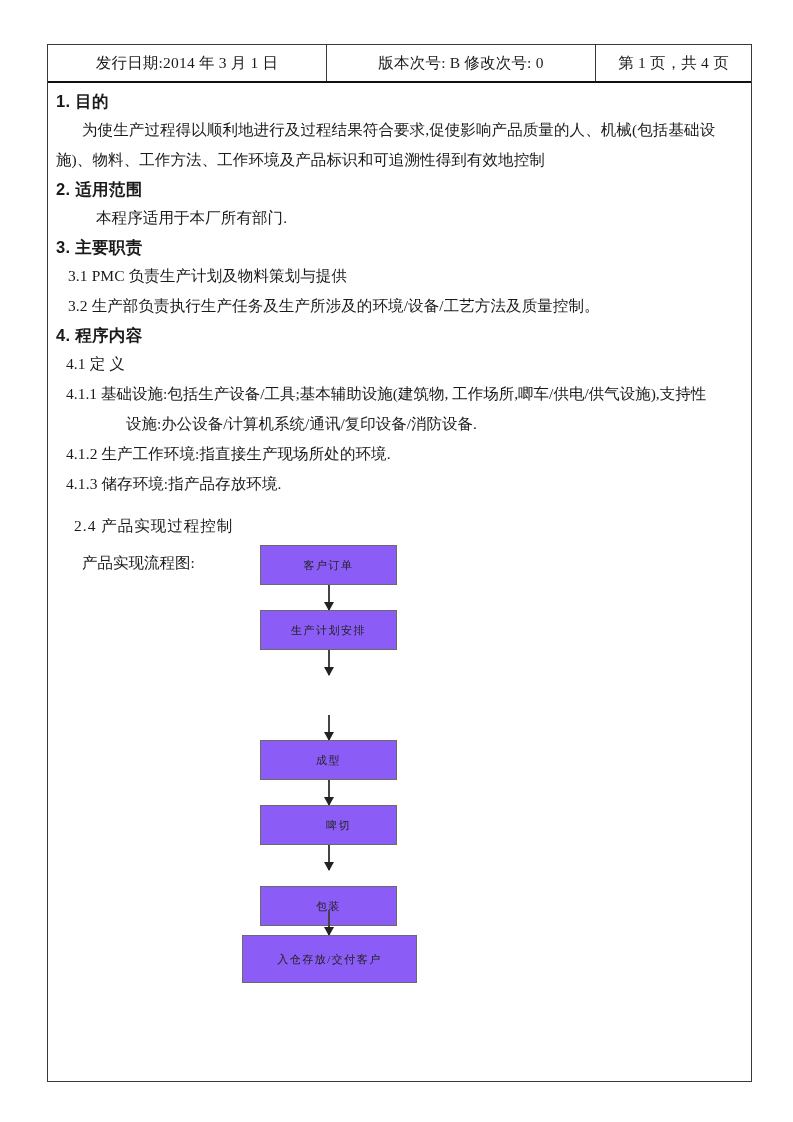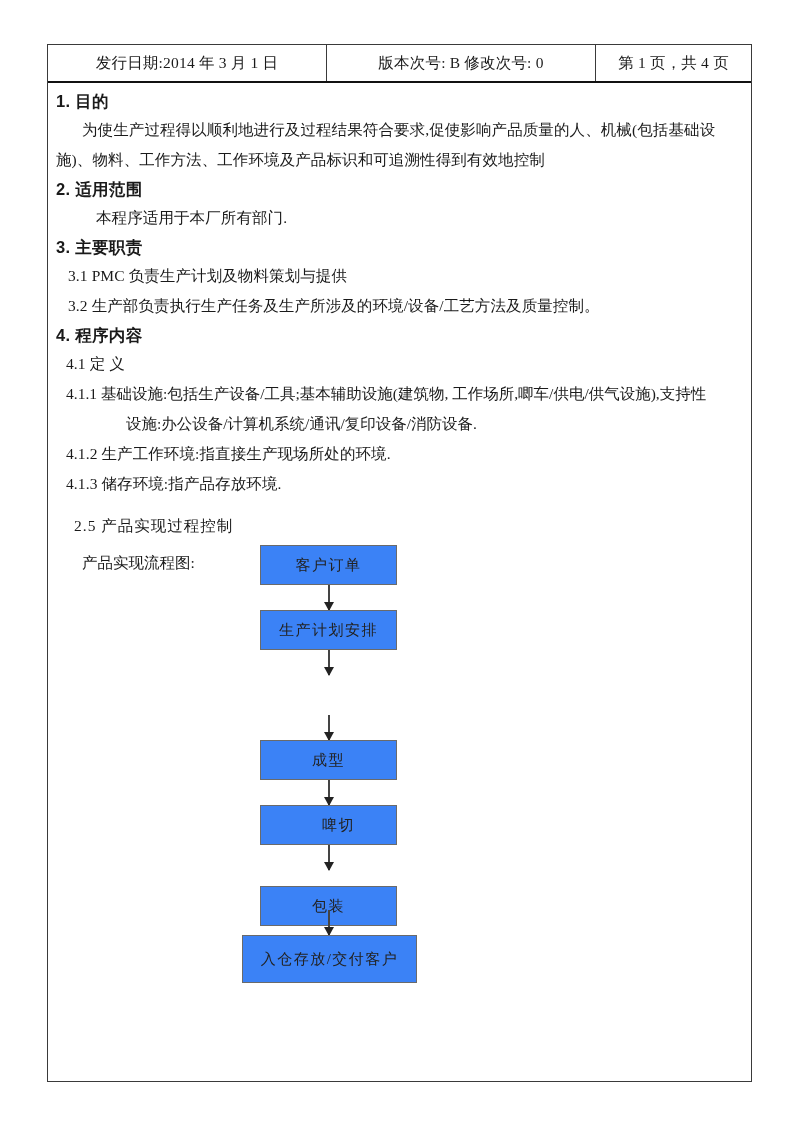--- a/index.html
+++ b/index.html
@@ -104,26 +104,26 @@
     position: absolute;
     left: 26px;
     top: 6px;
     font-size: 15.5px;
     line-height: 24px;
     white-space: nowrap;
   }
   .flow-box {
     position: absolute;
     border: 1.3px solid #6a6a6a;
-    background: #3b82f6;
+    background: #8b5cf6;
     box-sizing: border-box;
     display: flex;
     align-items: center;
     justify-content: center;
-    font-size: 15px;
+    font-size: 11px;
     letter-spacing: 1.5px;
     color: #222;
   }
   .flow-arrow {
     position: absolute;
     width: 1.6px;
     background: #444;
   }
   .flow-arrow::after {
     content: "";
@@ -168,21 +168,21 @@
     <p class="hang">
       <span>4.1.1  基础设施:包括生产设备/工具;基本辅助设施(建筑物, 工作场所,唧车/供电/供气设施),支持性</span>
       <span class="cont">设施:办公设备/计算机系统/通讯/复印设备/消防设备.</span>
     </p>
 
     <p class="para lvl3">4.1.2  生产工作环境:指直接生产现场所处的环境.</p>
     <p class="para lvl3">4.1.3  储存环境:指产品存放环境.</p>
 
     <div class="spacer-sm"></div>
 
-    <p class="para sub42">2.5   产品实现过程控制</p>
+    <p class="para sub42">2.4   产品实现过程控制</p>
 
     <div id="flowchart-area">
 
       <div id="flowchart-caption">产品实现流程图:</div>
 
       <div class="flow-box" style="left:204px; top:0px; width:137px; height:40px;">客户订单</div>
       <div class="flow-arrow" style="left:272px; top:40px; height:25px;"></div>
 
       <div class="flow-box" style="left:204px; top:65px; width:137px; height:40px;">生产计划安排</div>
       <div class="flow-arrow" style="left:272px; top:105px; height:25px;"></div>

